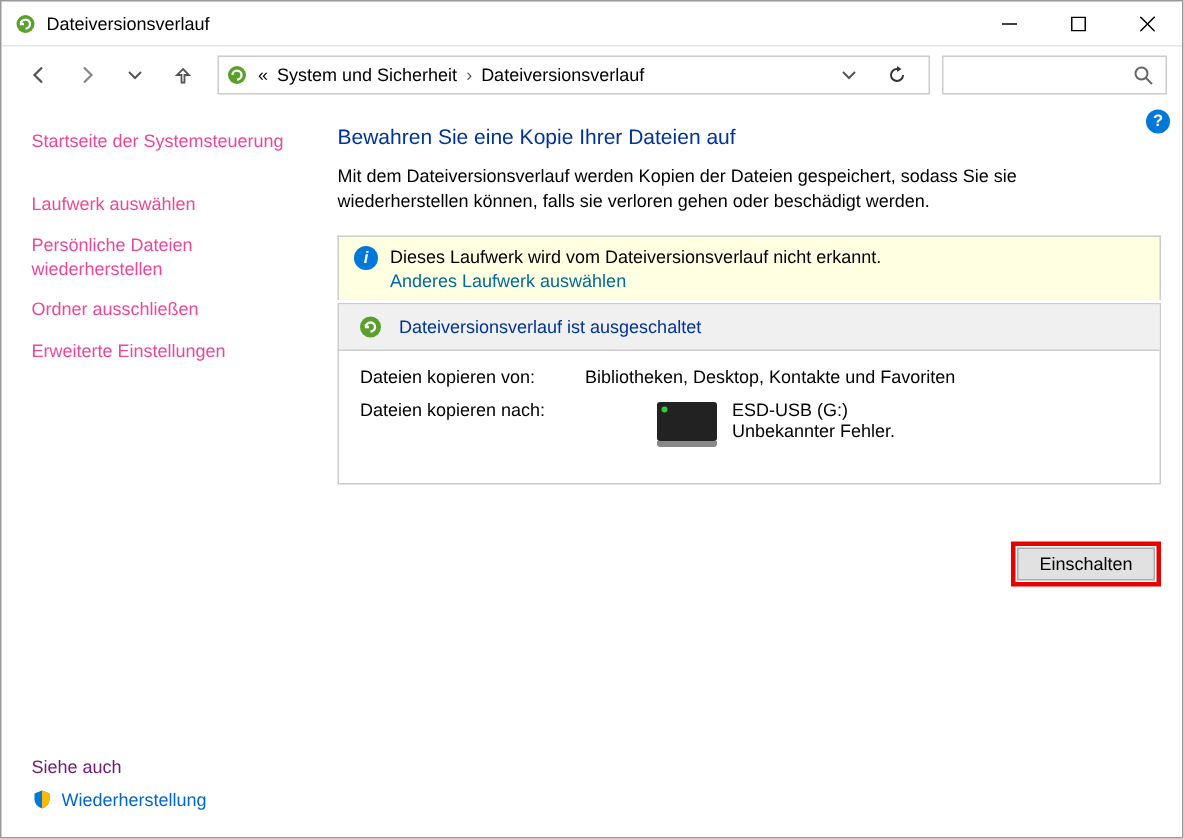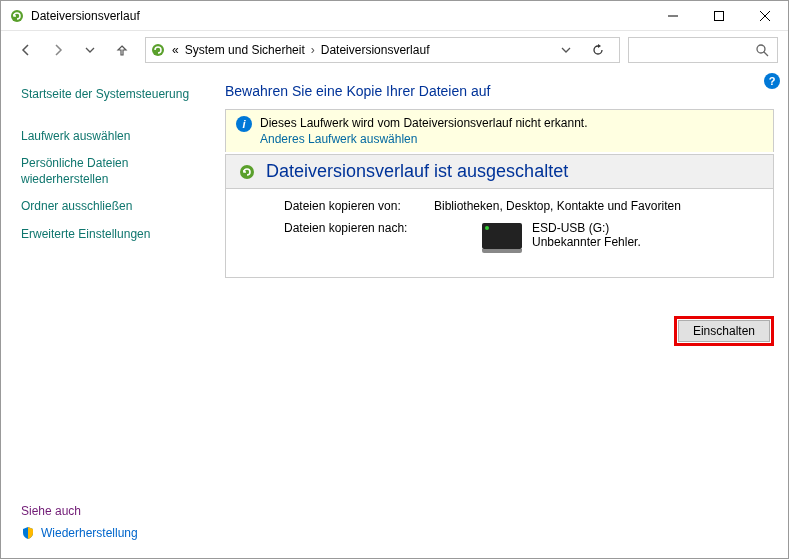--- a/index.html
+++ b/index.html
@@ -72,21 +72,21 @@
     display:flex;
     height: calc(100% - 68px);
   }
   .sidebar {
     width: 210px;
     padding: 18px 10px 10px 20px;
     display:flex;flex-direction:column;
   }
   .sidebar-top { flex:1; }
   .side-link {
-    color:#0f766e;
+    color:#ec4899;
     margin-bottom: 12px;
     display:block;
     line-height:1.3;
     cursor:pointer;
   }
   .side-also-title { color:#701a75; margin-bottom:8px; }
   .side-also-item {
     display:flex;gap:6px;
     color:#0066cc; margin-bottom:8px; cursor:pointer;
   }
@@ -122,24 +122,24 @@
   }
   .warn-link { color:#0369a1; cursor:pointer; margin-top:2px; display:block;}
   .panel-border { border:1px solid #ccc; }
   .panel-header {
     background:#f0f0f0;
     padding:6px 12px;
     border-bottom:1px solid #ccc;
     display:flex;align-items:center;gap:10px;
   }
   .panel-header-icon { width:18px;height:18px; }
-  .panel-header-text { color:#003399; font-size:18px; }
+  .panel-header-text { color:#003399; font-size:12px; }
   .panel-body { padding:10px 14px 16px 14px; }
   .row { display:flex; margin-bottom:8px; }
-  .row-label { width:150px;margin-left:44px; }
+  .row-label { width:150px; }
   .drive-block { display:flex; gap:10px; align-items:flex-start;padding-left:48px; }
   .drive-img { width:40px;height:26px;background:#222;border-radius:2px;position:relative;margin-top:2px; }
   .drive-img::after{content:"";position:absolute;left:3px;top:3px;width:4px;height:4px;border-radius:50%;background:#3c3;}
   .drive-img-base{background:#888;height:4px;width:40px;border-radius:0 0 2px 2px;}
   .drive-name { }
   .drive-err { }
   .action-area { text-align:right; margin-top:42px; padding-right:4px; }
   .action-button {
     border:1px solid #adadad;
     background:#e1e1e1;
@@ -262,20 +262,21 @@
             </svg>
           </span>
         <span>Wiederherstellung</span>
       </div>
     </div>
   </div>
 
   <div class="main">
     <div class="help-icon">?</div>
     <div class="heading">Bewahren Sie eine Kopie Ihrer Dateien auf</div>
+    <div class="desc">Mit dem Dateiversionsverlauf werden Kopien der Dateien gespeichert, sodass Sie sie wiederherstellen können, falls sie verloren gehen oder beschädigt werden.</div>
 
     <div class="warning-box panel-border" style="border-bottom:none">
       <span class="info-ico">i</span>
       <div>
         <div>Dieses Laufwerk wird vom Dateiversionsverlauf nicht erkannt.</div>
         <span class="warn-link">Anderes Laufwerk auswählen</span>
       </div>
     </div>
 
     <div class="panel-border">

